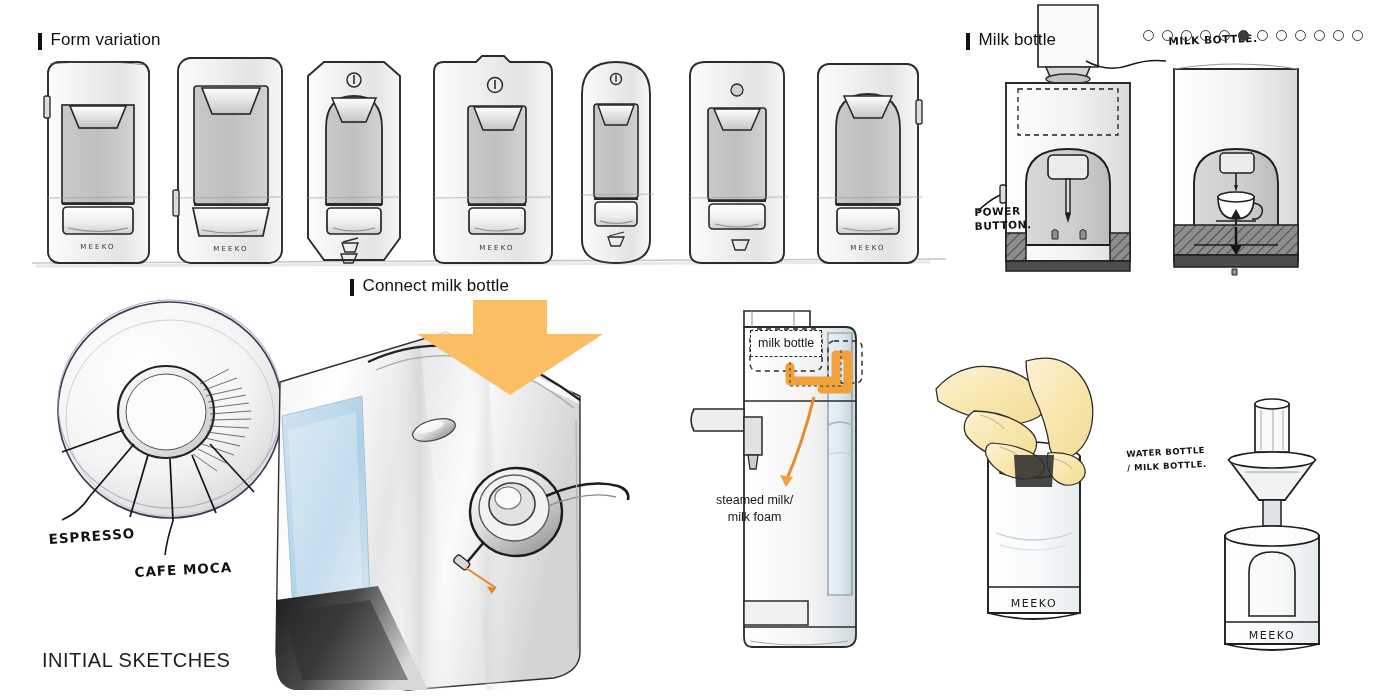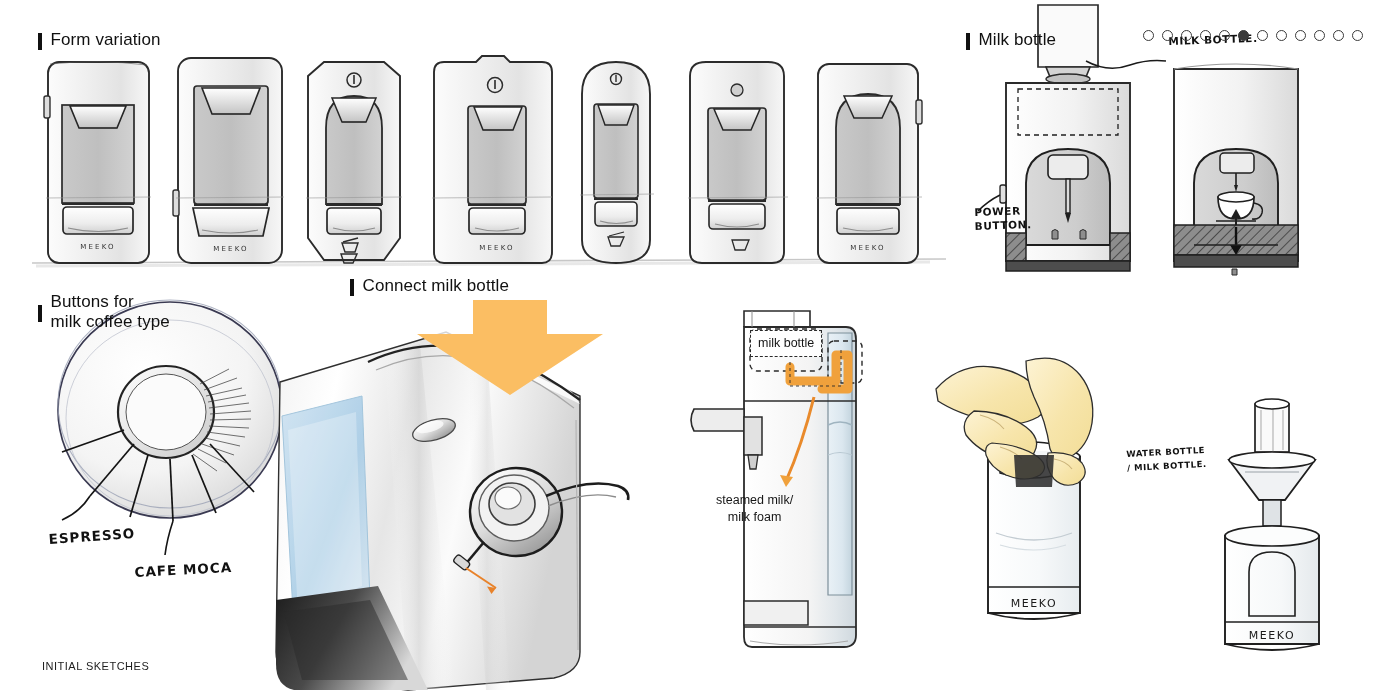--- a/index.html
+++ b/index.html
@@ -12,21 +12,21 @@
     overflow: hidden;
     font-family: "Liberation Sans", sans-serif;
     color: #1a1a1a;
   }
   .page { position: absolute; inset: 0; }
 
   
   .sec-head {
     position: absolute;
     display: flex;
-    align-items: center;
+    align-items: flex-end;
     gap: 9px;
     font-size: 17px;
     line-height: 1.18;
     letter-spacing: .1px;
     color: #111;
     white-space: pre-line;
     z-index: 40;
   }
   .sec-head .bar {
     width: 3.5px; height: 17px;
@@ -52,21 +52,21 @@
   .dot.on { background: #3a3a3a; }
 
   
   .brand { position: absolute; left: 42px; bottom: 28px; z-index: 45; }
   .brand .title {
     font-size: 29px; font-weight: bold;
     letter-spacing: .4px;
     line-height: 1;
   }
   .brand .sub {
-    font-size: 11px;
+    font-size: 20px;
     letter-spacing: .5px;
     margin-top: 13px;
     color: #1d1d1d;
   }
 
   
   .hand {
     position: absolute;
     font-family: "DejaVu Sans", sans-serif;
     font-weight: bold;
@@ -127,25 +127,20 @@
       <div class="dot"></div>
       <div class="dot"></div>
       <div class="dot"></div>
     </div>
 
   <div class="sec-head" style="left:38px; top:30px;">
     <span class="bar"></span>
     <span>Form variation</span>
   </div>
 
-  <div class="sec-head" style="left:38px; top:292px;">
-    <span class="bar"></span>
-    <span>Buttons for
-milk coffee type</span>
-  </div>
 
   <div class="sec-head" style="left:350px; top:276px;">
     <span class="bar"></span>
     <span>Connect milk bottle</span>
   </div>
 
   <div class="sec-head" style="left:966px; top:30px;">
     <span class="bar"></span>
     <span>Milk bottle</span>
   </div>

